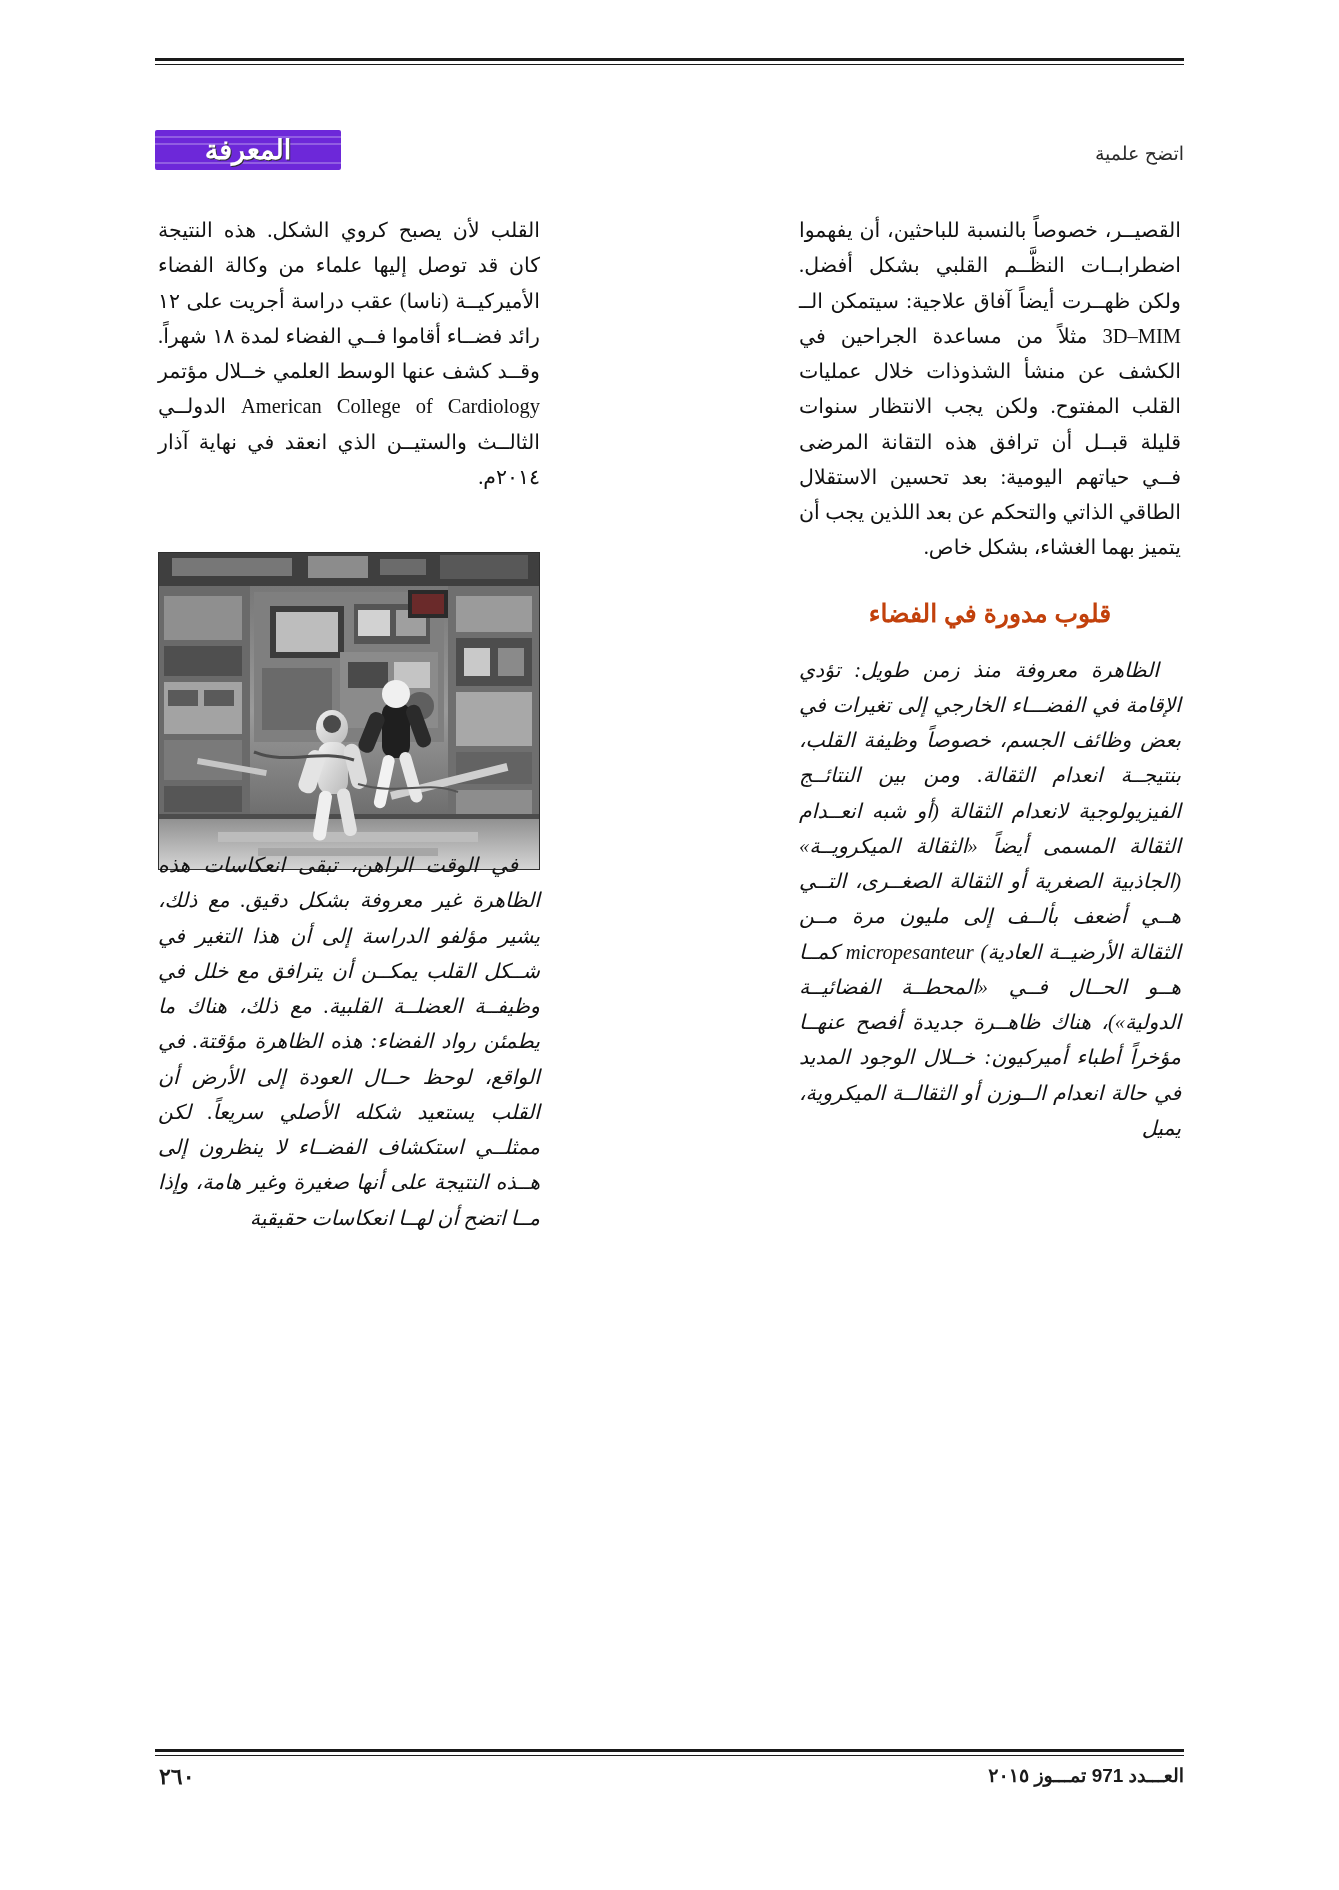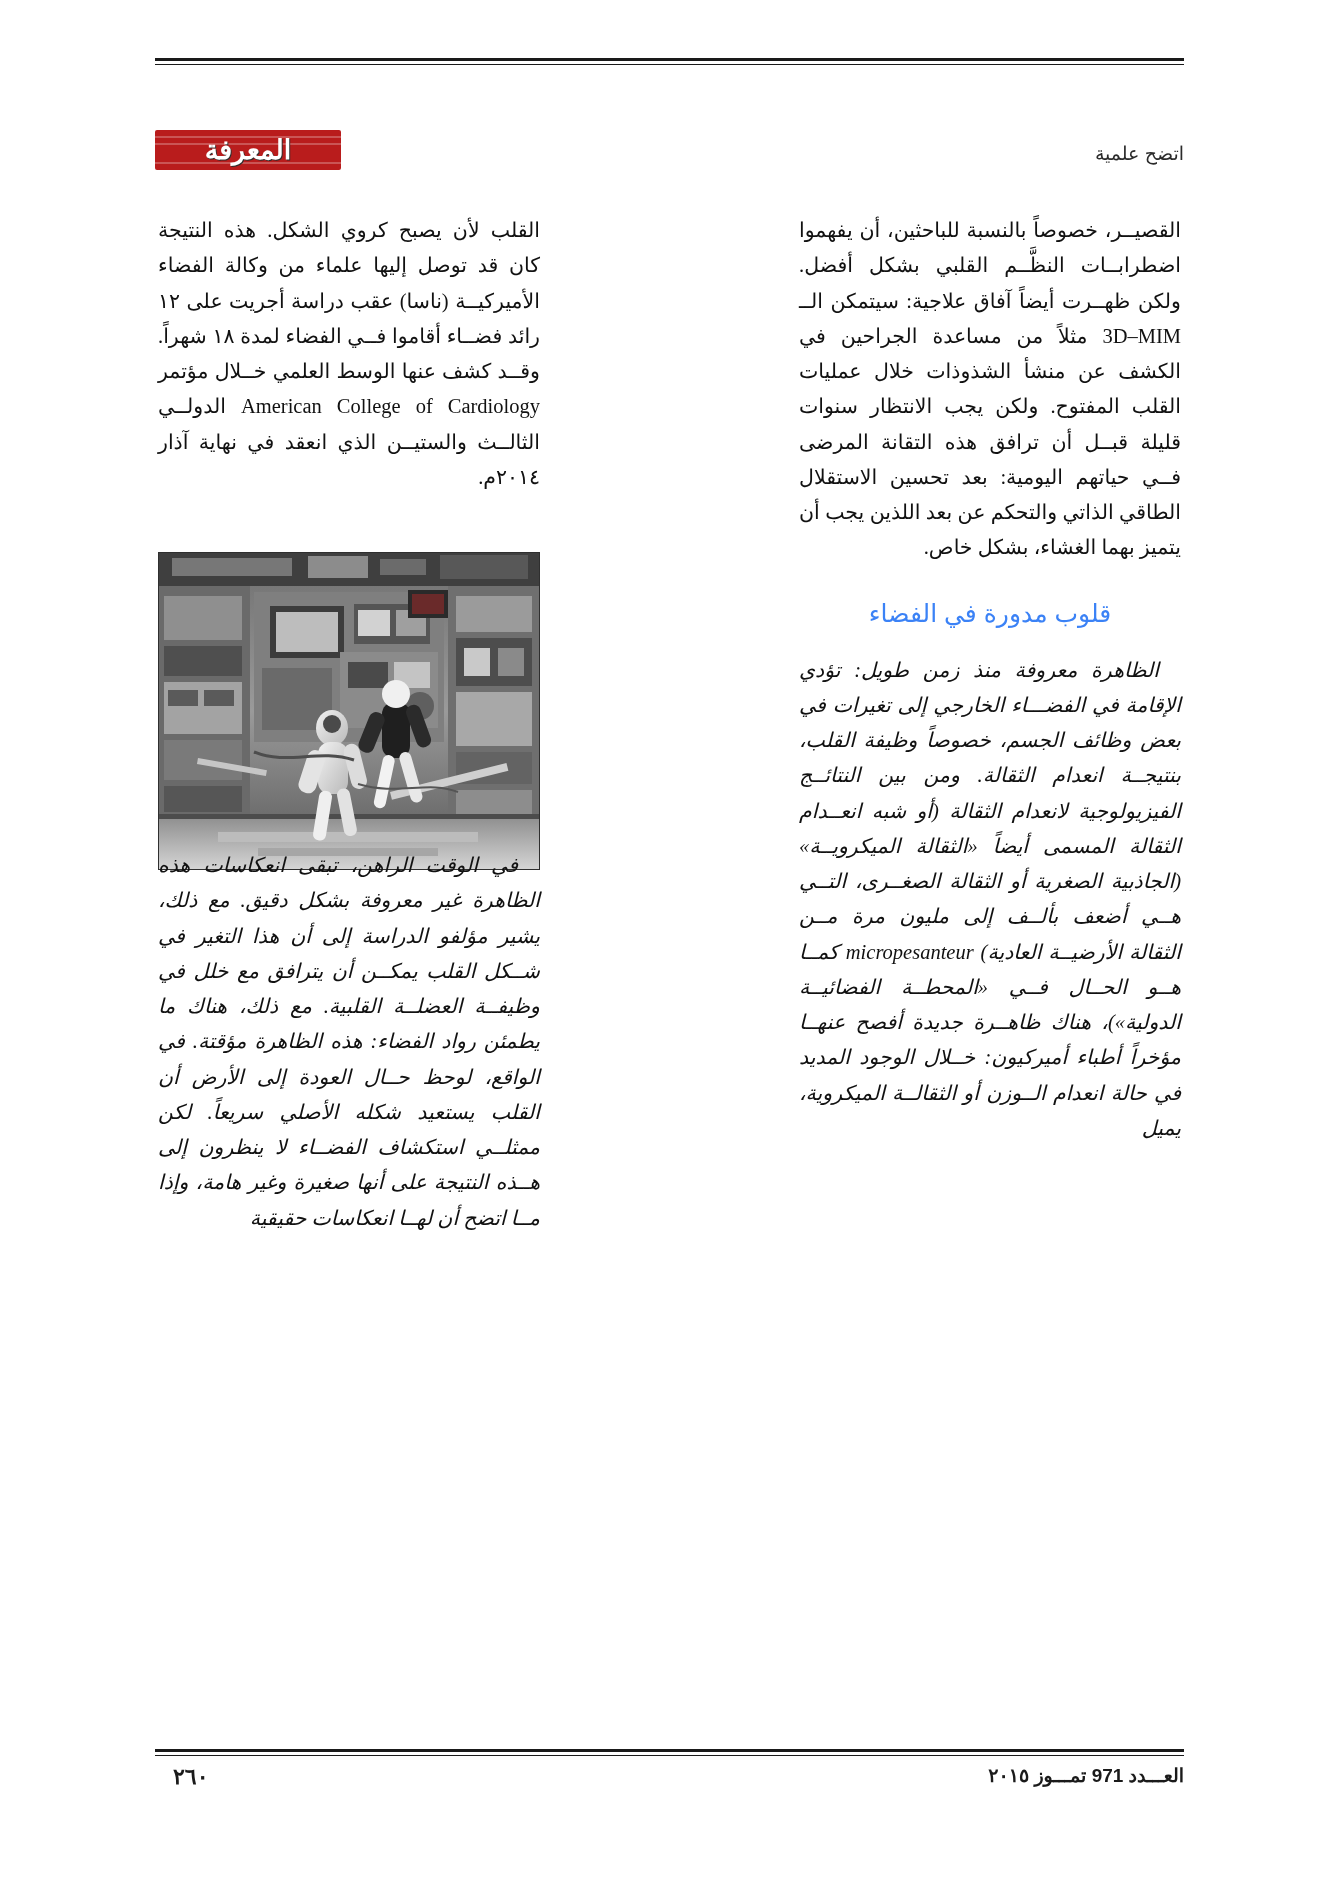--- a/index.html
+++ b/index.html
@@ -44,21 +44,21 @@
     font-size: 19px;
     color: #2b2b2b;
     letter-spacing: 0px;
   }
   .masthead {
     position: absolute;
     left: 0;
     top: -6px;
     width: 186px;
     height: 40px;
-    background: #b91c1c;
+    background: #6d28d9;
     border-radius: 2px;
     overflow: hidden;
   }
   .masthead .mh-text {
     position: absolute;
     inset: 0;
     display: flex;
     align-items: center;
     justify-content: center;
     font-family: "Liberation Sans", sans-serif;
@@ -90,23 +90,23 @@
   .col.left  { left: 158px;  }
 
   .col p {
     margin: 0 0 0.15em 0;
     text-align: justify;
   }
   .first-indent { text-indent: 22px; font-style: italic; }
 
   .subhead {
     font-family: "Liberation Sans", sans-serif;
-    font-weight: normal;
+    font-weight: bold;
     font-size: 25px;
-    color: #3b82f6;
+    color: #c2410c;
     text-align: center;
     margin: 26px 0 18px 0;
     letter-spacing: -0.5px;
   }
 
   
   .photo {
     position: absolute;
     left: 158px;
     top: 552px;
@@ -142,21 +142,21 @@
     position: absolute;
     right: 0;
     top: 0;
     font-size: 19px;
     color: #1a1a1a;
     font-weight: bold;
     letter-spacing: 1px;
   }
   .pagenum {
     position: absolute;
-    left: 18px;
+    left: 4px;
     top: 0;
     font-size: 22px;
     color: #1a1a1a;
     font-weight: bold;
   }
 </style>
 </head>
 <body>
 
 <div class="page">

